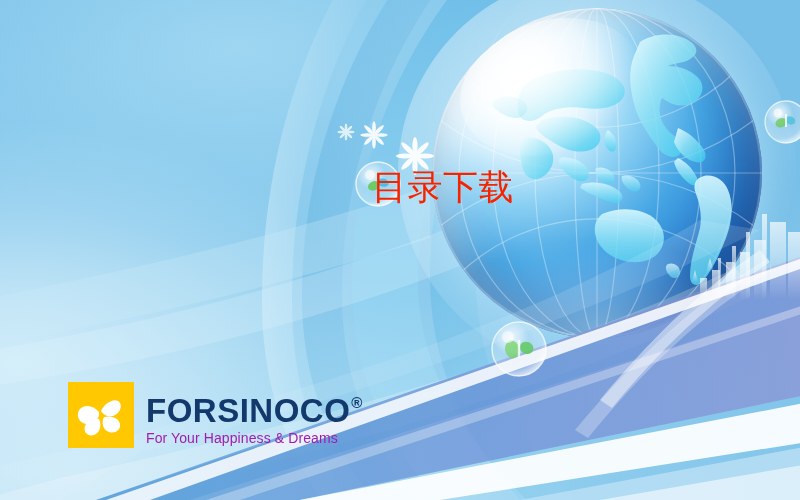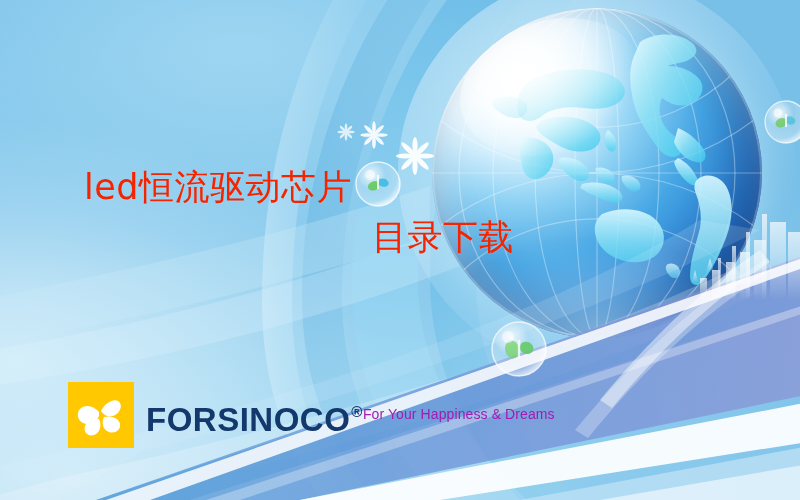--- a/index.html
+++ b/index.html
@@ -127,21 +127,21 @@
     gap: 12px;
   }
   #logo-mark {
     width: 66px;
     height: 66px;
     background: #ffc800;
     flex: none;
     position: relative;
   }
   #logo-mark svg { display: block; }
-  #logo-text { display: flex; flex-direction: row; margin-top: 8px; }
+  #logo-text { display: flex; flex-direction: column; margin-top: 8px; }
   #logo-wordmark {
     display: flex;
     align-items: flex-start;
     color: #12386c;
     font-weight: bold;
     font-size: 33px;
     line-height: 1;
     letter-spacing: .5px;
     font-family: "Liberation Sans", sans-serif;
   }
@@ -437,21 +437,20 @@
       <g transform="translate(786,121)">
         <ellipse cx="-5" cy="0" rx="6" ry="4.5" fill="#6ecb5a" opacity=".8" transform="rotate(-20)"></ellipse>
         <ellipse cx="4" cy="-2" rx="5" ry="4" fill="#4ec0d8" opacity=".8" transform="rotate(20)"></ellipse>
         <rect x="-1" y="-7" width="2" height="13" fill="#ffffff" opacity=".8"></rect>
       </g>
       <circle cx="778" cy="113" r="4.5" fill="#ffffff" opacity=".55"></circle>
     </g>
   </svg>
 
   <div id="headline">
-    <div class="line1">led恒流驱动芯片</div>
     <div class="line2">目录下载</div>
   </div>
 
   <div id="logo">
 
     <div id="logo-mark">
       <svg width="66" height="66" viewBox="0 0 66 66">
         <g fill="#ffffff">
 
           <path d="M31,30 C26,24 18,22 13,26 C8,30 9,38 15,41 C21,44 28,40 31,34 Z"></path>

